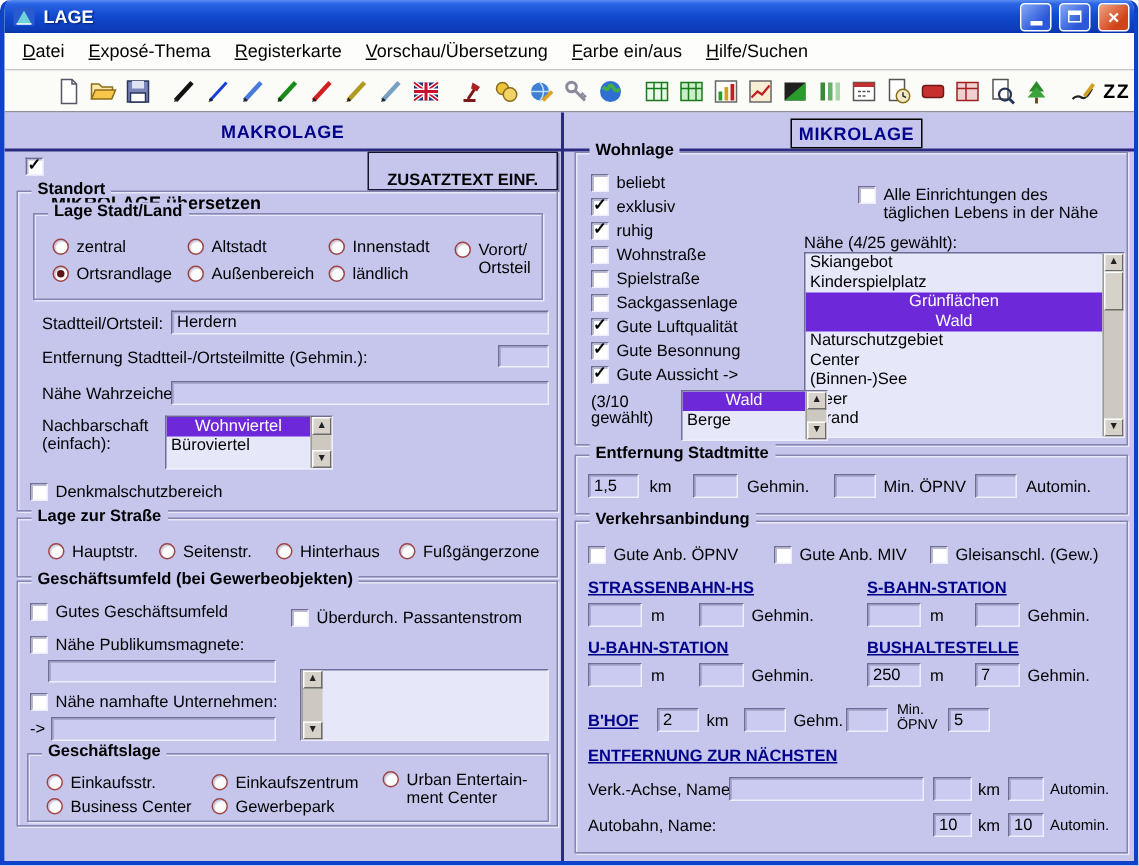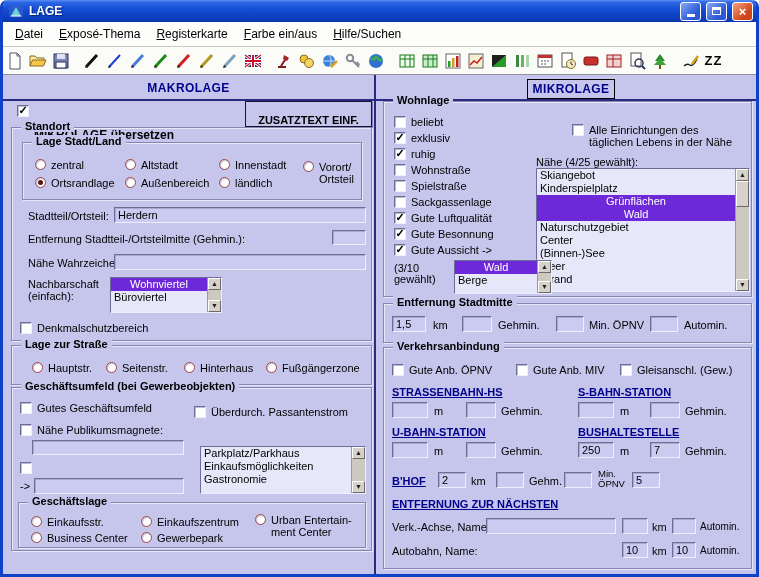--- a/index.html
+++ b/index.html
@@ -11,21 +11,21 @@
   .title { color:#fff; font-weight:bold; font-size:12px; flex:1; text-shadow:1px 1px 1px #00237a; }
   .wbtn { width:21px; height:19px; border:1px solid #fff; border-radius:3px; display:flex; align-items:center; justify-content:center; }
   .wbtn.minb,.wbtn.maxb { background:linear-gradient(135deg,#86a8f6,#2a58d8 70%); }
   .wbtn.closeb { background:linear-gradient(135deg,#f2a382,#d0441a 70%); color:#fff; font-size:13px; font-weight:bold; line-height:13px; }
   .minglyph { width:8px; height:3px; background:#fff; margin-top:8px; }
   .maxglyph { width:9px; height:8px; border:1px solid #fff; border-top:3px solid #fff; }
   
   .menubar { height:25px; background:#fdfdfb; display:flex; align-items:center; padding-left:4px; border-bottom:1px solid #c9c9c9; }
   .mi { display:inline-block; padding:3px 8px; font-size:12px; white-space:nowrap; }
   .mi::first-letter { text-decoration:underline; }
-  .toolbar { height:28px; background:#fbfbf8; display:flex; align-items:center; padding-left:0; border-bottom:1px solid #8f8f9a; }
+  .toolbar { height:28px; background:#fbfbf8; display:flex; align-items:center; padding-left:0; border-bottom:1px solid #8f8f9a;justify-content:flex-end; }
   .ti { width:23px; height:24px; display:flex; align-items:center; justify-content:center; }
   .tsep { width:8px; height:24px; }
   .zz { font-weight:bold; font-size:13px; letter-spacing:1px; }
   
   .main { position:relative; width:753px; height:499px; background:#c6c6ed; }
   .ab { position:absolute; }
   .lbl { font-size:11px; white-space:nowrap; }
   .b { font-weight:bold;margin-top:23px; }
   .phdr { font-weight:bold; font-size:12px; color:#00008b; letter-spacing:.4px; }
   .nhdr { position:absolute; color:#00008b; font-weight:bold; font-size:11px; text-decoration:underline; white-space:nowrap; }
@@ -70,20 +70,21 @@
       </div>
     <div class="wbtn closeb">
         <span>×</span>
       </div>
   </div>
 
   <div class="menubar">
     <span class="mi">Datei</span>
     <span class="mi">Exposé-Thema</span>
     <span class="mi">Registerkarte</span>
+    <span class="mi">Vorschau/Übersetzung</span>
     <span class="mi">Farbe ein/aus</span>
     <span class="mi">Hilfe/Suchen</span>
   </div>
 
   <div class="toolbar">
     <div class="ti">
         <svg width="18" height="18">
           <path d="M4 1h7l3 3v13H4z" fill="#fff" stroke="#556"></path>
           <path d="M11 1v3h3" fill="none" stroke="#556"></path>
         </svg>
@@ -383,33 +384,29 @@
       <div class="cb" style="left:182px;top:18px">
           <span class="cbx"></span>
           <span class="lbl">Überdurch. Passantenstrom</span>
         </div>
       <div class="cb" style="left:8px;top:36px">
           <span class="cbx"></span>
           <span class="lbl">Nähe Publikumsmagnete:</span>
         </div>
       <input class="fld" style="left: 20px; top: 52px; width: 152px; height: 15px;">
       <div class="lb" style="left:188px;top:58px;width:166px;height:48px">
-        <div class="items">
-          <div class="li">Parkplatz/Parkhaus</div>
-          <div class="li">Einkaufsmöglichkeiten</div>
-          <div class="li">Gastronomie</div>
-        </div>
         <div class="sb">
             <span class="sbtn">▲</span>
             <span class="strack"></span>
             <span class="sbtn">▼</span>
           </div>
       </div>
       <div class="cb" style="left:8px;top:74px">
           <span class="cbx"></span>
+          <span class="lbl">Nähe namhafte Unternehmen:</span>
         </div>
       <span class="ab lbl" style="left:8px;top:92px">-&gt;</span>
       <input class="fld" style="left: 22px; top: 90px; width: 150px; height: 16px;">
 
       <div class="grp" style="left:6px;top:114px;width:348px;height:46px">
         <span class="gt">Geschäftslage</span>
         <div class="rd" style="left:12px;top:13px">
             <span class="rb"></span>
             <span class="lbl">Einkaufsstr.</span>
           </div>

